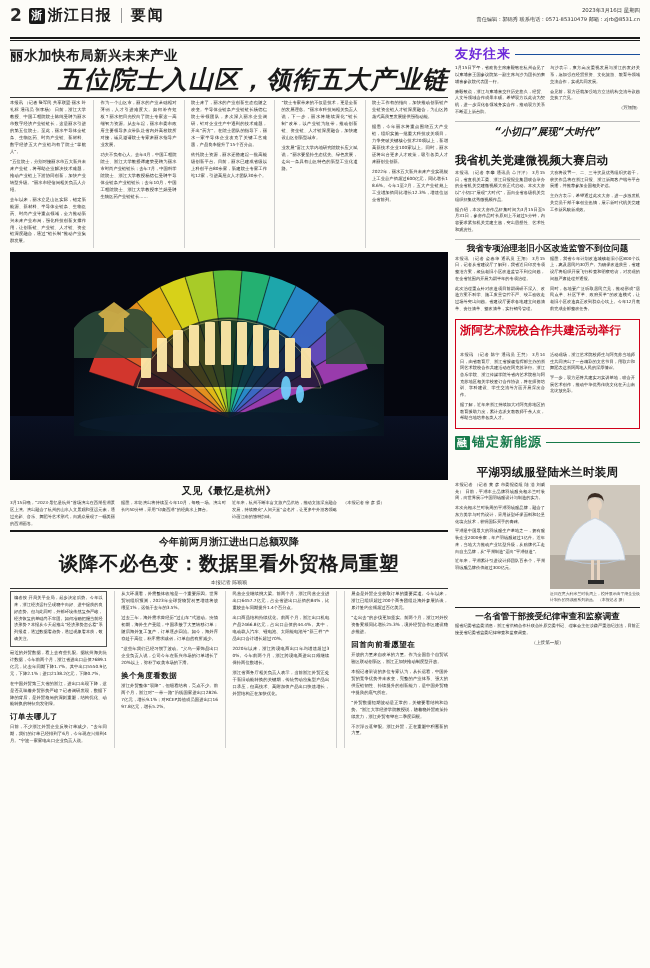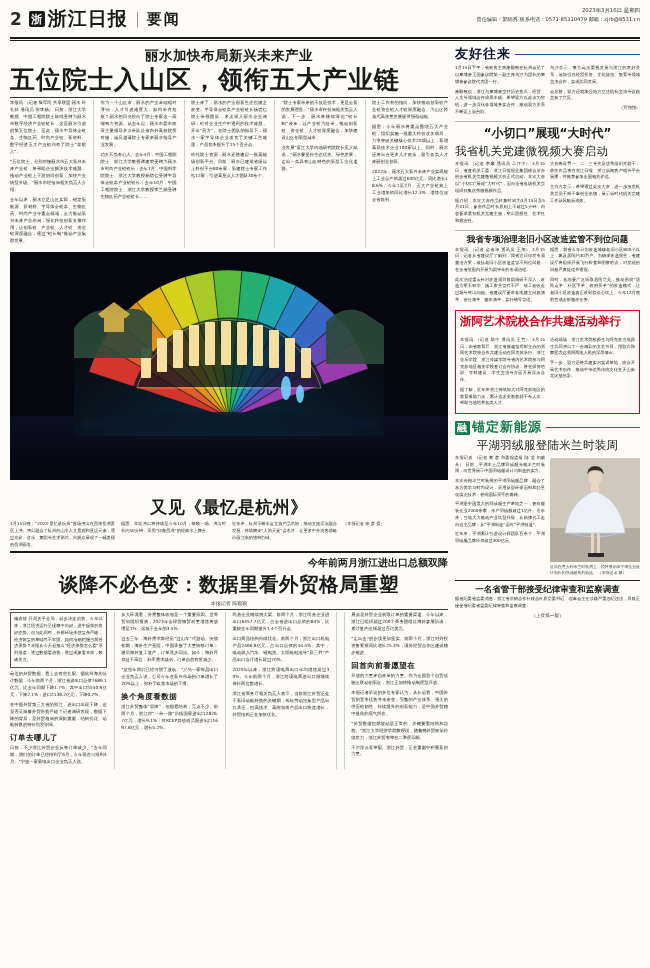--- a/index.html
+++ b/index.html
@@ -15,38 +15,38 @@
 
   
   .masthead{display:flex;align-items:flex-start;justify-content:space-between;height:30px;}
   .mh-left{display:flex;align-items:center;gap:5px;}
   .pagenum{font-size:17px;font-weight:bold;color:#2a2a2a;line-height:1;padding-right:2px;}
   .logo-box{display:flex;align-items:center;gap:3px;}
   .logo-mark{
     width:16px;height:16px;background:#1a1a1a;color:#fff;font-size:11px;
     display:flex;align-items:center;justify-content:center;border-radius:2px;font-weight:bold;
   }
-  .logo-text{font-size:19px;font-weight:bold;letter-spacing:1px;}
+  .logo-text{font-size:15px;font-weight:bold;letter-spacing:1px;}
   .mh-div{width:1px;height:15px;background:#999;margin:0 4px;}
   .section-name{font-size:15px;font-weight:bold;letter-spacing:2px;}
   .mh-right{text-align:right;font-size:5.2px;line-height:1.5;color:#333;}
   .mh-right .date-line{font-size:5.4px;margin-bottom:2px;}
   .mh-rule{height:1.6px;background:#1a1a1a;margin:1px 0 0 0;}
   .mh-rule2{height:0.6px;background:#1a1a1a;margin-top:1.2px;}
 
   
   .cols{display:flex;gap:7px;margin-top:5px;height:915px;}
   .left{width:438px;position:relative;}
   .right{width:185px;position:relative;}
 
   
-  .kicker{font-size:13.5px;font-weight:bold;text-align:center;letter-spacing:0.5px;margin:2px 0 1px;}
+  .kicker{font-size:13.5px;font-weight:bold;letter-spacing:0.5px;margin:2px 0 1px;}
   .mainhead{
-    font-size:25px;font-weight:bold;text-align:left;letter-spacing:1px;
-    margin:2px 0 3px;line-height:1.05;font-family:"DejaVu Serif","Liberation Serif",serif;
+    font-size:25px;font-weight:bold;text-align:right;letter-spacing:1px;
+    margin:2px 0 3px;line-height:1.05;font-family:"DejaVu Serif","Liberation Serif",serif;font-style:italic;
   }
   .subhead-row{display:flex;align-items:center;gap:6px;margin:2px 0 3px;}
   .subhead-main{font-size:12px;font-weight:bold;letter-spacing:0.5px;white-space:nowrap;}
   .hr-thin{height:0.7px;background:#333;margin:3px 0;}
   .hr-thick{height:1.3px;background:#1a1a1a;margin:3px 0;}
 
   
   .bodycols{display:flex;gap:7px;}
   .bodycol{flex:1;}
   .ptext{
@@ -57,54 +57,54 @@
 
   
   .photo{
     position:relative;width:100%;height:228px;background:#05060e;overflow:hidden;margin:4px 0 0;
   }
   .photo .water{position:absolute;left:0;right:0;bottom:0;height:64px;background:linear-gradient(#0a1022,#05070f);}
   .fan{
     position:absolute;left:50%;top:16px;transform:translateX(-50%);
     width:310px;height:168px;
   }
-  .cap-title{font-size:17px;font-weight:bold;text-align:center;margin:16px 0 2px;letter-spacing:0.5px;}
+  .cap-title{font-size:10px;font-weight:bold;text-align:center;margin:4px 0 2px;letter-spacing:0.5px;}
   .cap-cols{display:flex;gap:6px;}
   .cap-text{font-size:4.2px;line-height:1.6;text-align:justify;color:#2a2a2a;word-break:break-all;}
 
   
   .pkg2-label{font-size:6.5px;font-weight:bold;letter-spacing:0.5px;margin:4px 0 1px;}
-  .pkg2-kicker{font-size:10px;font-weight:bold;text-align:right;margin:2px 0 1px;}
+  .pkg2-kicker{font-size:10px;font-weight:bold;text-align:center;margin:2px 0 1px;}
   .pkg2-head{font-size:19.5px;font-weight:bold;text-align:center;letter-spacing:0.5px;margin:1px 0 2px;
     font-family:"DejaVu Serif","Liberation Serif",serif;}
   .byline{font-size:5px;text-align:center;color:#444;margin:1px 0 3px;}
   .boxnote{
     border:0.6px solid #555;padding:3px;font-size:4.2px;line-height:1.62;text-align:justify;
     color:#242424;word-break:break-all;margin-bottom:3px;
   }
   .subsec{font-size:7.5px;font-weight:bold;margin:4px 0 2px;letter-spacing:0.5px;}
 
   
   .rail-head{display:flex;align-items:center;gap:4px;margin-bottom:2px;}
   .rail-title{
-    font-size:13px;font-weight:bold;letter-spacing:1px;color:#0f172a;
+    font-size:13px;font-weight:bold;letter-spacing:1px;color:#6d28d9;
     font-family:"DejaVu Serif","Liberation Serif",serif;
   }
   .rail-title.green{color:#177a4a;}
   .rail-title .mk{
     display:inline-block;background:#177a4a;color:#fff;font-size:10px;padding:0 2px;margin-right:2px;border-radius:1px;
   }
   .rail-rule{flex:1;height:1px;background:#1a4f9c;}
   .rail-rule.green{background:#177a4a;}
   .rnews{font-size:4.2px;line-height:1.6;text-align:justify;color:#242424;margin:0 0 3px;word-break:break-all;}
   .rhead-sm{font-size:8.5px;font-weight:bold;line-height:1.25;margin:3px 0 2px;text-align:center;}
-  .rhead-md{font-size:11.5px;font-weight:normal;line-height:1.22;margin:2px 0 3px;letter-spacing:0.3px;}
-  .rkick{font-size:12px;font-weight:bold;text-align:center;margin:3px 0 1px;}
+  .rhead-md{font-size:11.5px;font-weight:bold;line-height:1.22;margin:14px 0 3px;letter-spacing:0.3px;}
+  .rkick{font-size:10px;font-weight:bold;text-align:center;margin:3px 0 1px;font-style:italic;}
   .redbox{border:1.6px solid #d0021b;padding:3px 4px;margin:4px 0;}
-  .redbox .rh{font-size:11.5px;font-weight:bold;color:#d0021b;line-height:1.25;margin-bottom:8px;}
+  .redbox .rh{font-size:11.5px;font-weight:bold;color:#d0021b;line-height:1.25;margin-bottom:14px;}
   .rcols{display:flex;gap:5px;}
   .rcols > div{flex:1;}
   .rphoto{width:100%;height:104px;background:#c9c3bb;position:relative;overflow:hidden;margin:3px 0 2px;}
   .rphoto .bg{position:absolute;inset:0;background:linear-gradient(160deg,#d8d2c8,#b9b2a6);}
   .rphoto-cap{font-size:3.9px;line-height:1.5;color:#444;text-align:justify;word-break:break-all;}
   .tiny-rule{height:0.6px;background:#bbb;margin:3px 0;}
   .blk{height:0.9px;background:#222;margin:4px 0 3px;}
   .centerline{font-size:4.6px;text-align:center;color:#333;margin:2px 0;}
 </style>
 </head>

